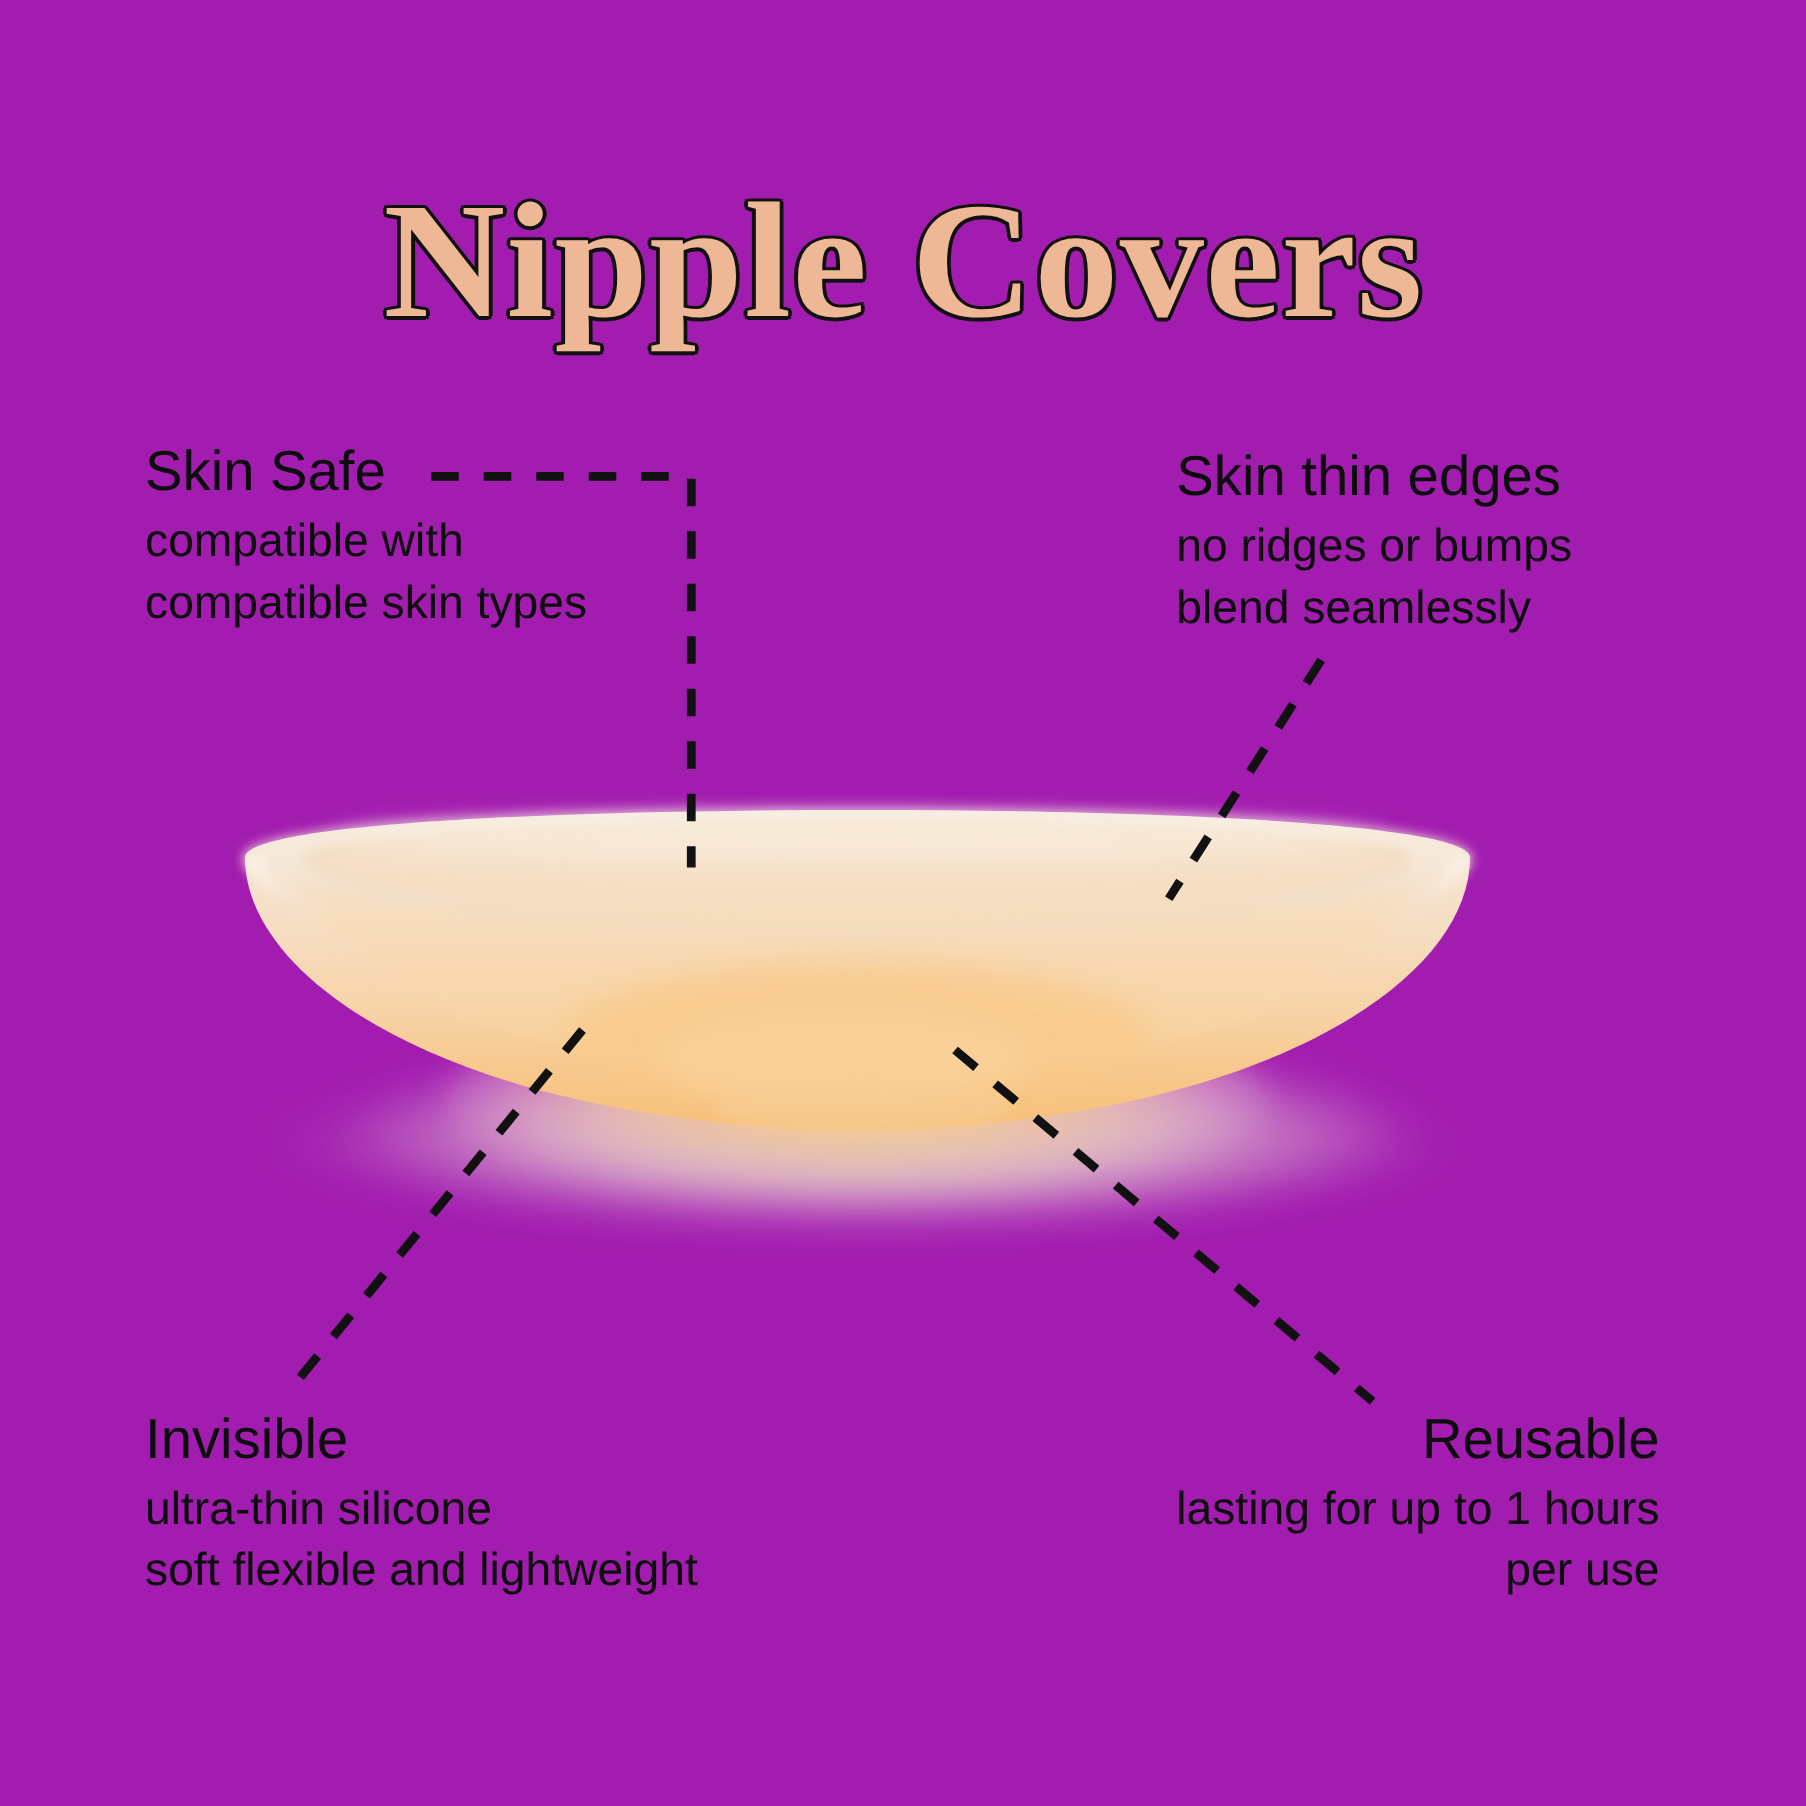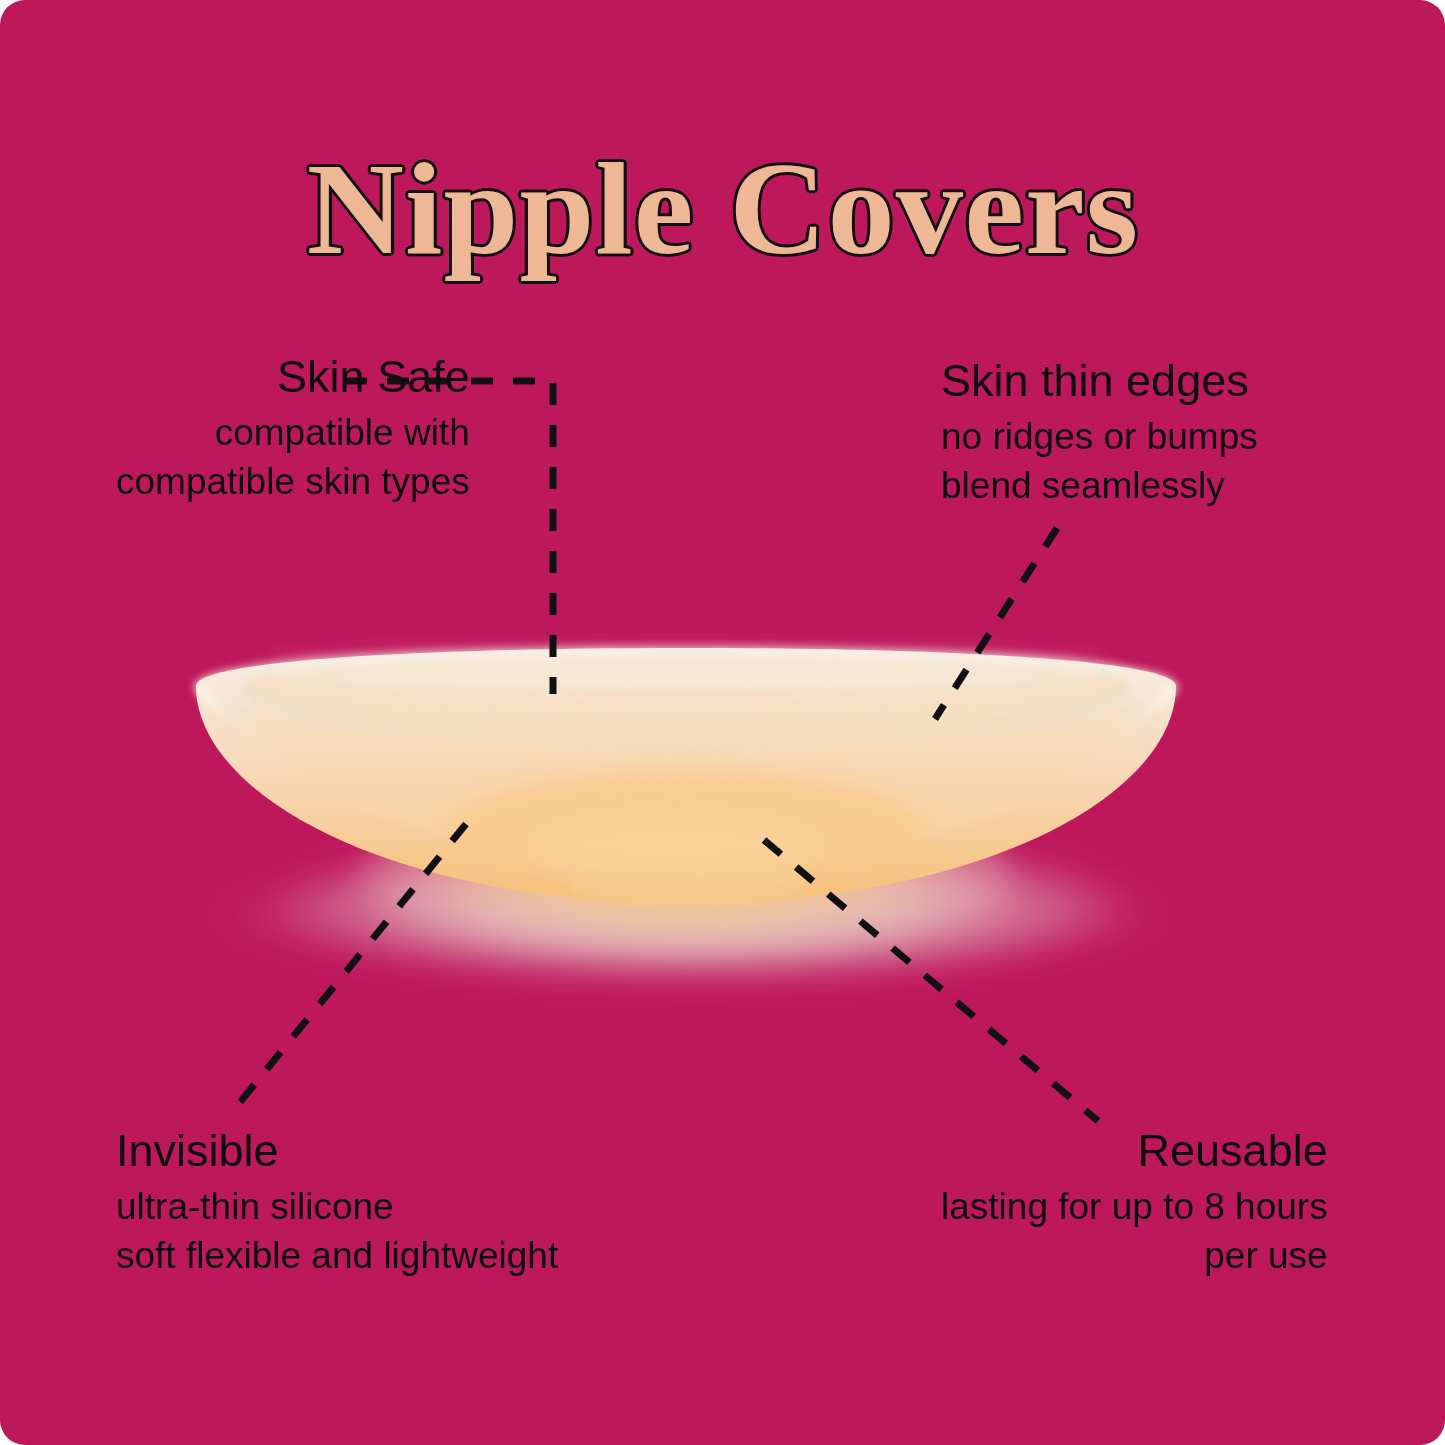--- a/index.html
+++ b/index.html
@@ -8,23 +8,22 @@
     padding: 0;
     background: #ffffff;
   }
   body {
     font-family: "Liberation Sans", sans-serif;
   }
   #stage {
     position: relative;
     width: 1445px;
     height: 1445px;
-    background: #be185d;
+    background: #a21caf;
     overflow: hidden;
-    border-radius: 25px;
   }
 
   
   #title-wrap {
     position: absolute;
     left: 0;
     top: 140px;
     width: 1445px;
     text-align: center;
     pointer-events: none;
@@ -66,21 +65,21 @@
     white-space: nowrap;
     margin-bottom: 6px;
   }
   .callout .body-line {
     font-size: 37px;
     font-weight: 400;
     line-height: 1.33;
     white-space: nowrap;
   }
 
-  #callout-skin-safe  { left: 116px;  top: 352px; text-align: right; }
+  #callout-skin-safe  { left: 116px;  top: 352px; text-align: left; }
   #callout-ultra-thin { left: 941px;  top: 356px; text-align: left; }
   #callout-invisible  { left: 116px;  top: 1126px; text-align: left; }
   #callout-reusable   { left: 941px;  top: 1126px; text-align: right; }
 
   
   #leaders {
     position: absolute;
     left: 0;
     top: 0;
     width: 1445px;
@@ -233,17 +232,17 @@
   </div>
 
   <div class="callout" id="callout-invisible">
     <div class="head">Invisible</div>
     <div class="body-line">ultra-thin silicone</div>
     <div class="body-line">soft flexible and lightweight</div>
   </div>
 
   <div class="callout" id="callout-reusable">
     <div class="head">Reusable</div>
-    <div class="body-line">lasting for up to 8 hours</div>
+    <div class="body-line">lasting for up to 1 hours</div>
     <div class="body-line">per use</div>
   </div>
 
 </div>
 
 </body></html>

